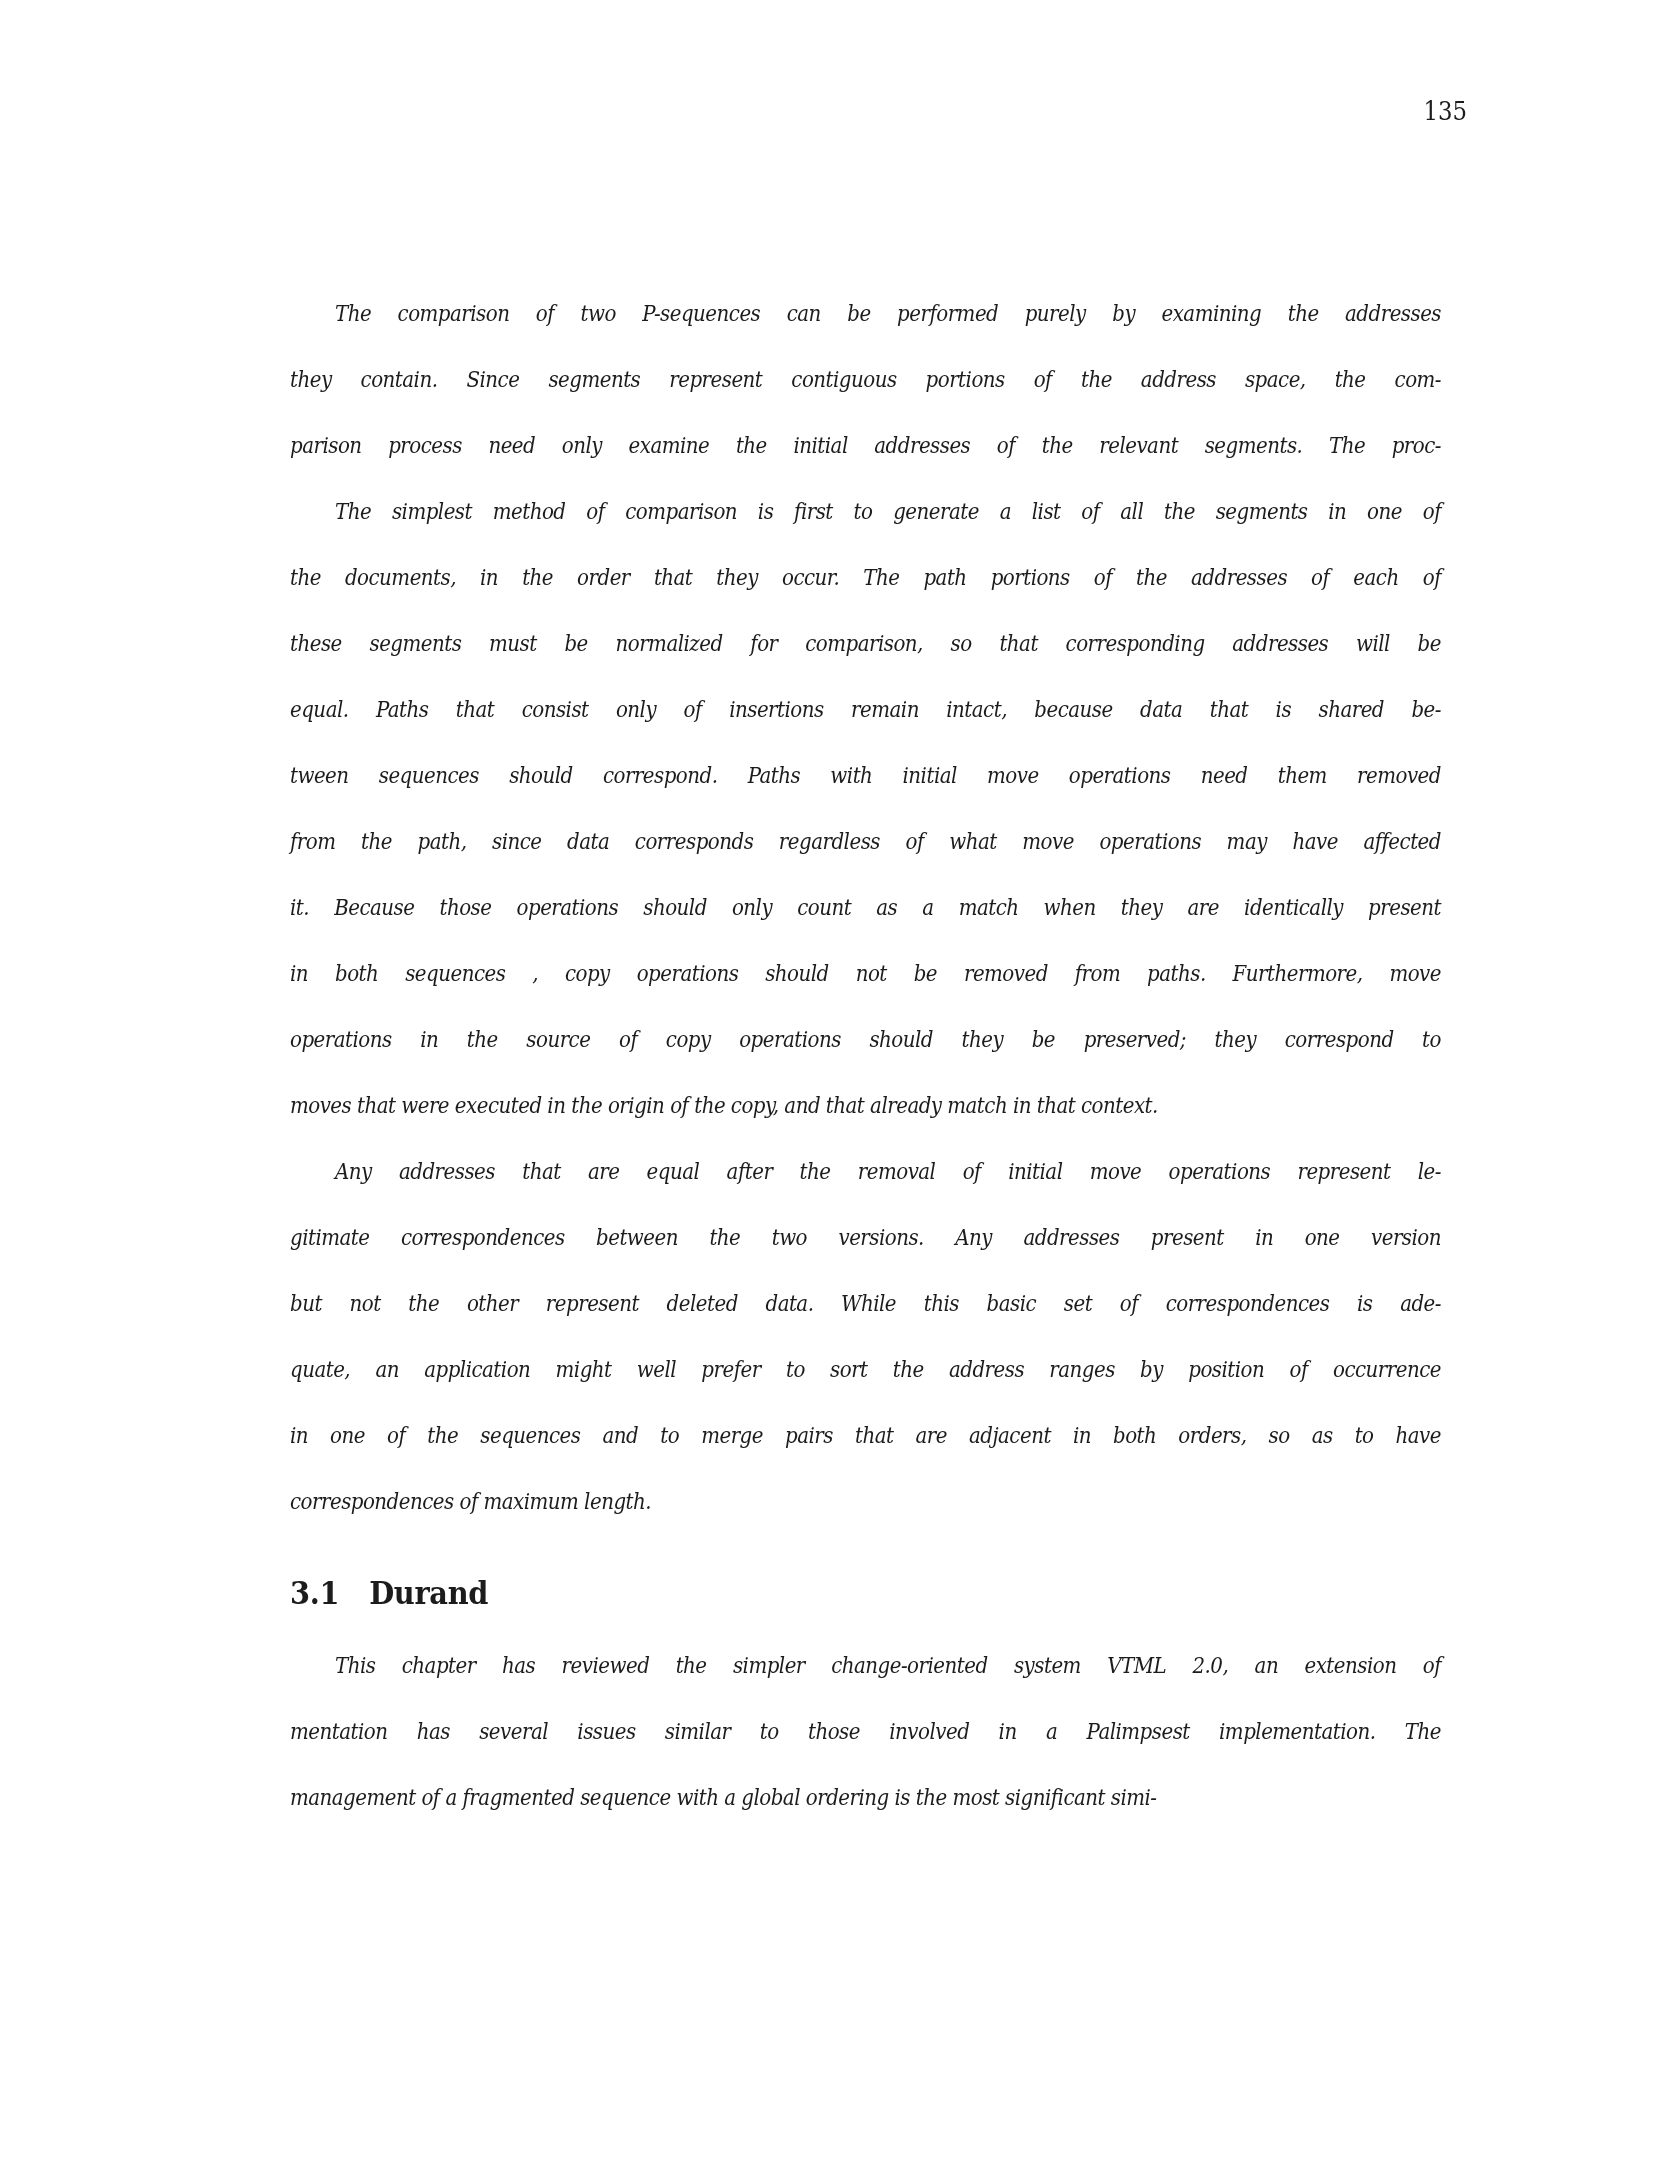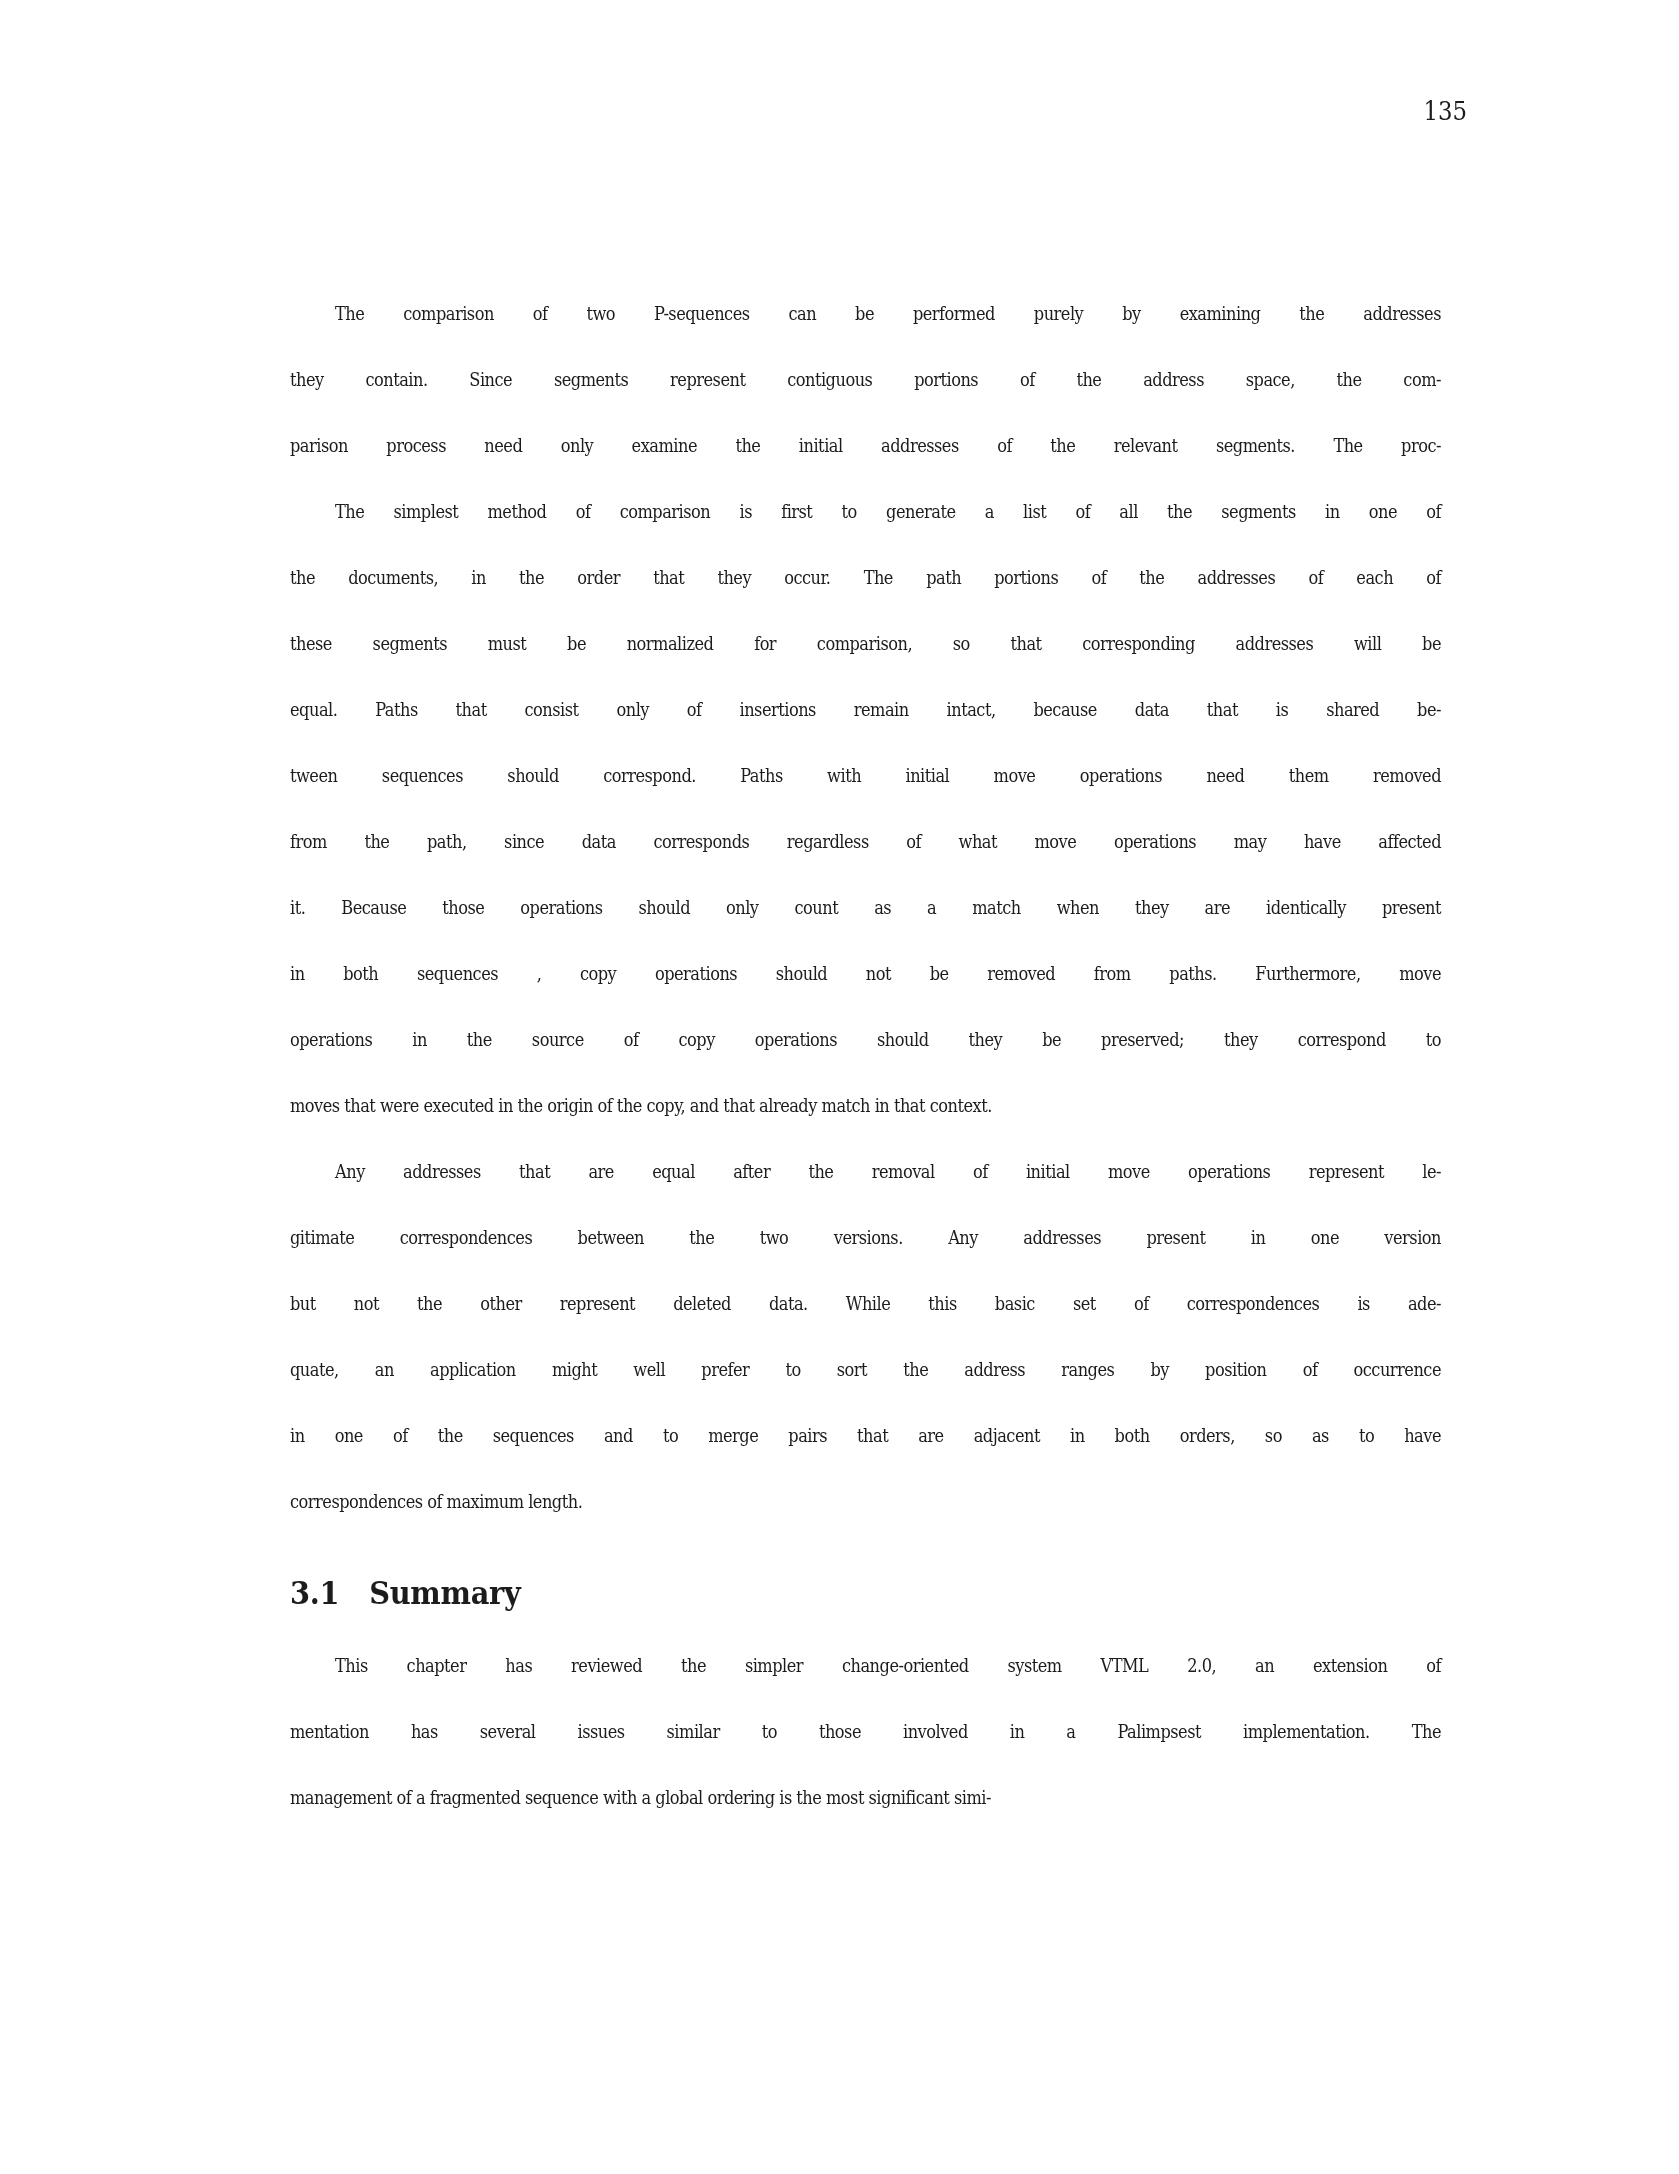--- a/index.html
+++ b/index.html
@@ -31,25 +31,26 @@
     width: 1151px;
     font-stretch: condensed;
   }
   .paragraph {
     margin: 0;
     padding: 0;
   }
   .line {
     height: 66px;
     line-height: 66px;
-    font-size: 18px;
+    font-size: 22px;
     letter-spacing: -0.5px;
     text-align: justify;
     text-align-last: justify;
     white-space: normal;
+    font-style: italic;
   }
   .line.first {
     padding-left: 45px;
   }
   .line.last {
     text-align-last: left;
   }
   .heading {
     margin-top: 19px;
     height: 79px;
@@ -86,20 +87,20 @@
       <div class="line last">moves that were executed in the origin of the copy, and that already match in that context.</div>
     </div>
     <div class="paragraph">
       <div class="line first">Any addresses that are equal after the removal of initial move operations represent le-</div>
       <div class="line">gitimate correspondences between the two versions. Any addresses present in one version</div>
       <div class="line">but not the other represent deleted data. While this basic set of correspondences is ade-</div>
       <div class="line">quate, an application might well prefer to sort the address ranges by position of occurrence</div>
       <div class="line">in one of the sequences and to merge pairs that are adjacent in both orders, so as to have</div>
       <div class="line last">correspondences of maximum length.</div>
     </div>
-    <div class="heading"><span class="heading-number">3.1</span><span>Summary</span></div>
+    <div class="heading"><span class="heading-number">3.1</span><span>Durand</span></div>
     <div class="paragraph">
       <div class="line first">This chapter has reviewed the simpler change-oriented system VTML 2.0, an extension of</div>
       <div class="line">mentation has several issues similar to those involved in a Palimpsest implementation. The</div>
       <div class="line last">management of a fragmented sequence with a global ordering is the most significant simi-</div>
     </div>
   </div>
 
 
 </body></html>

